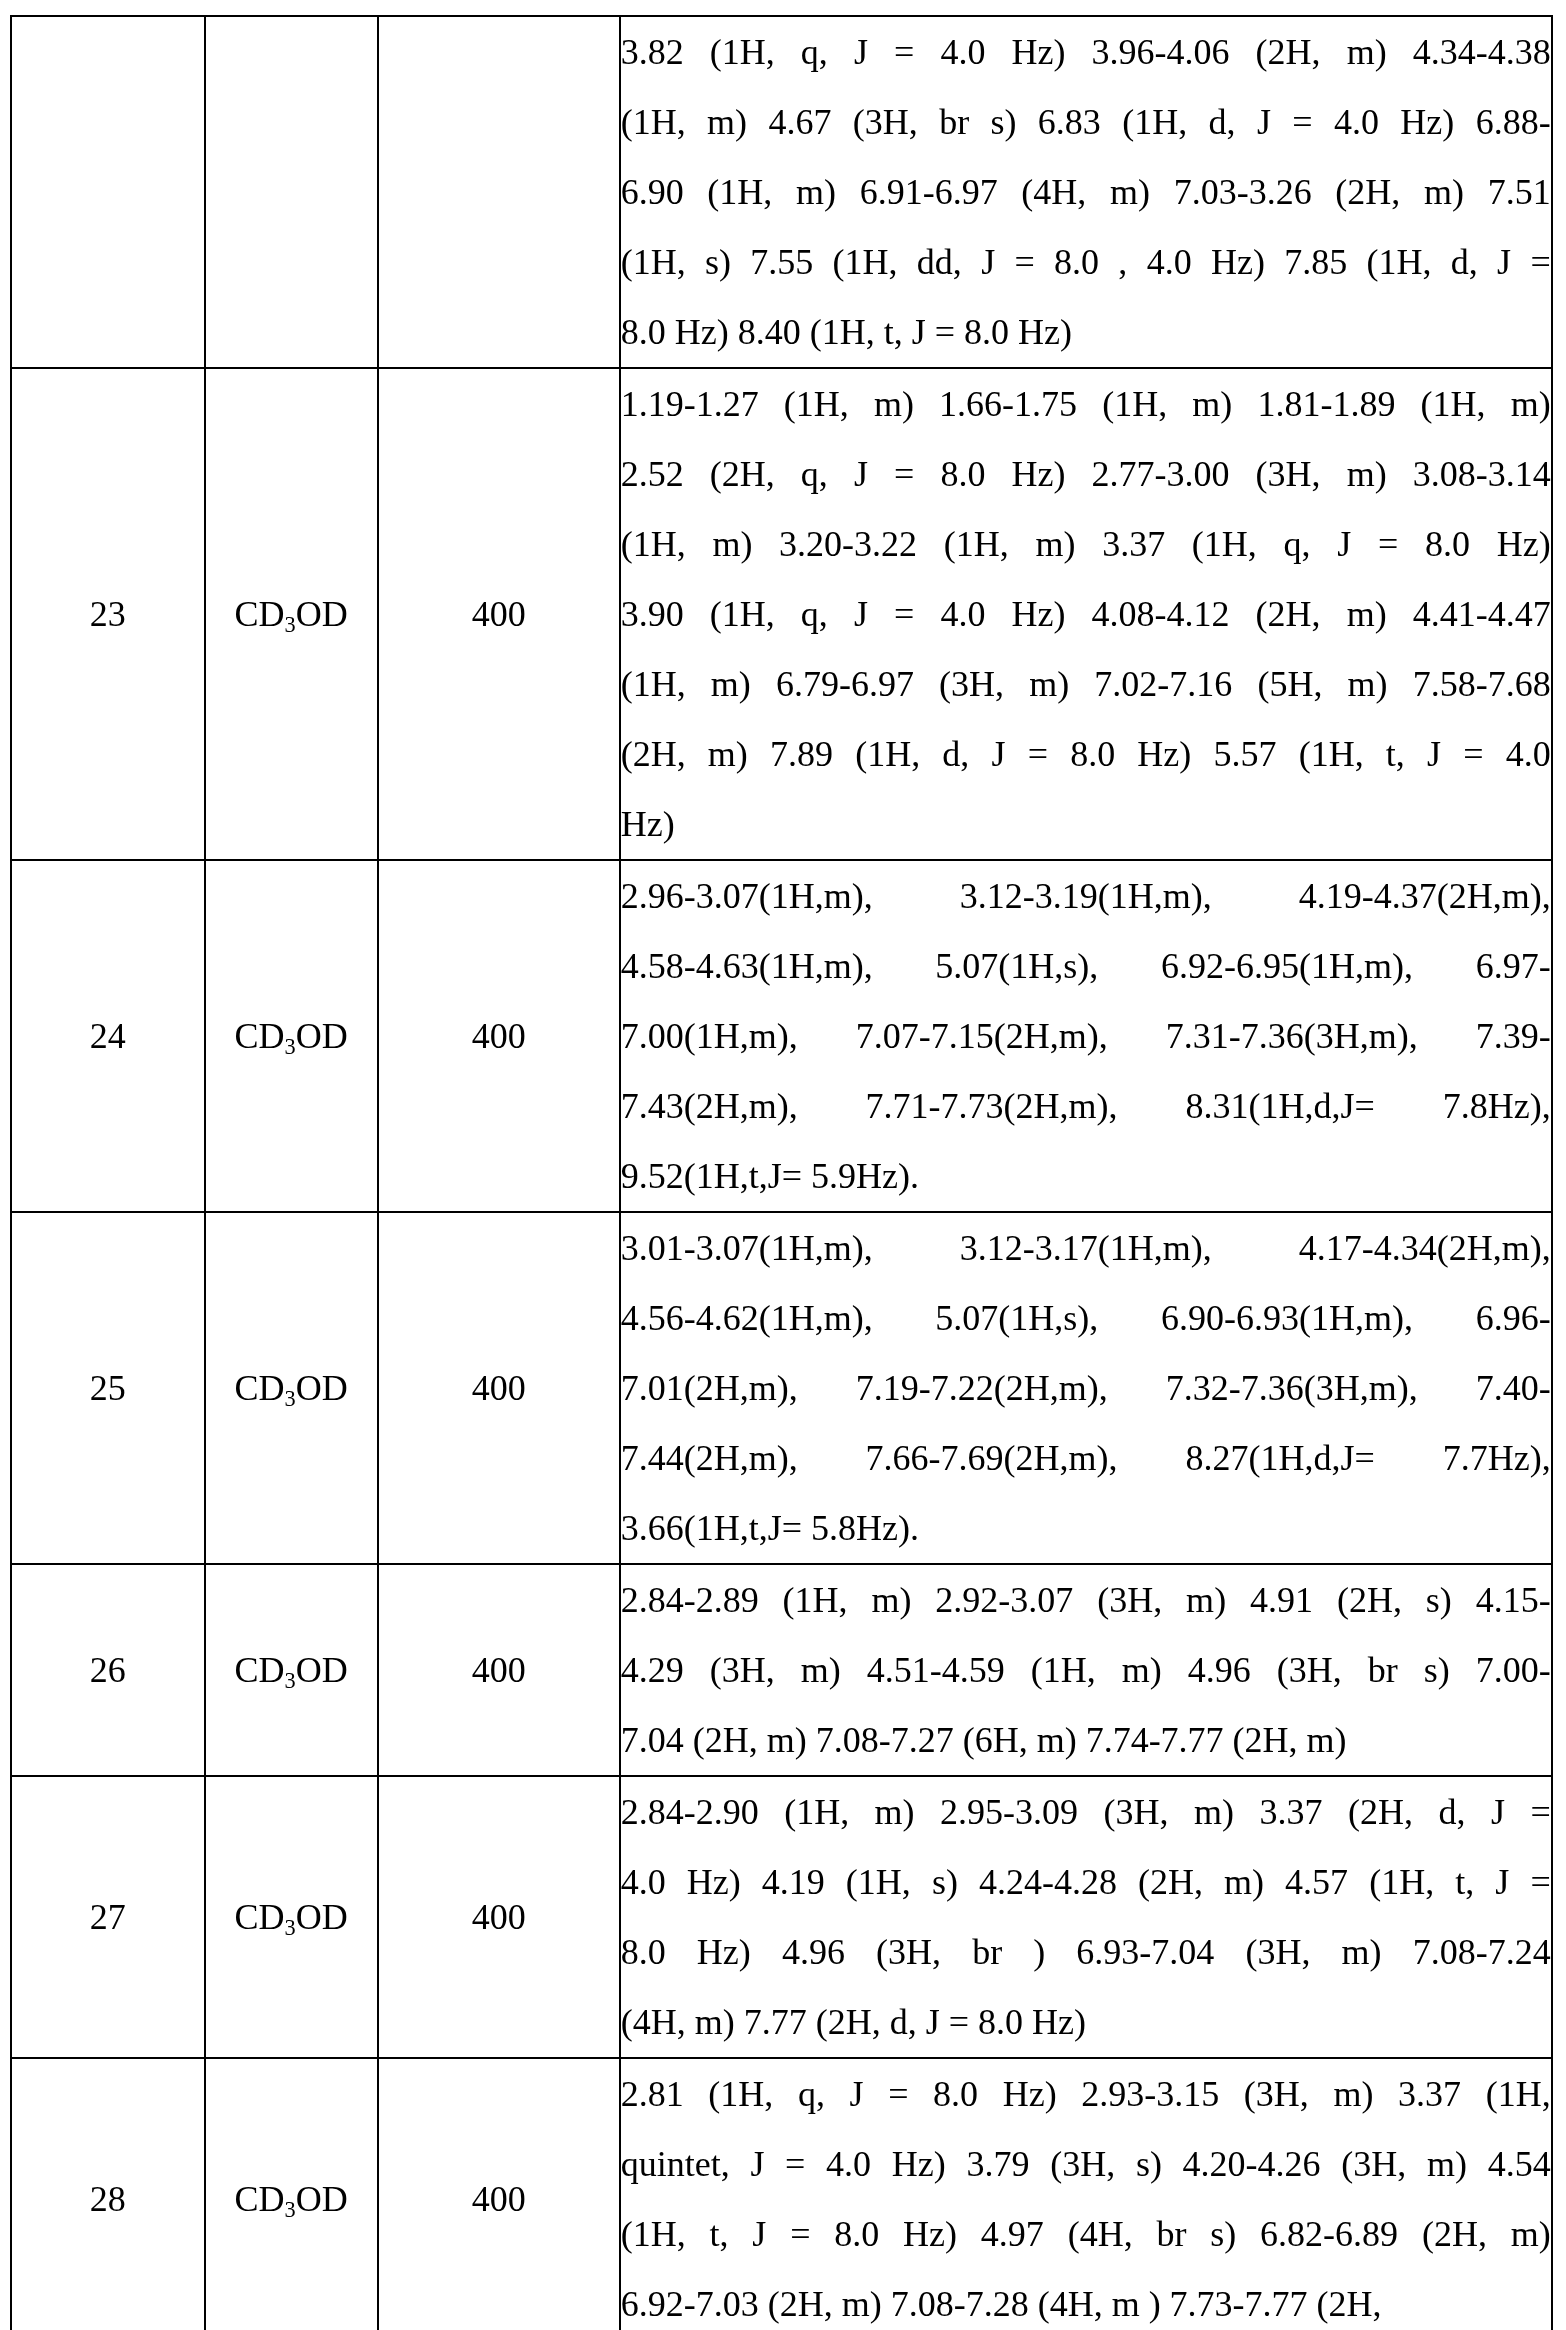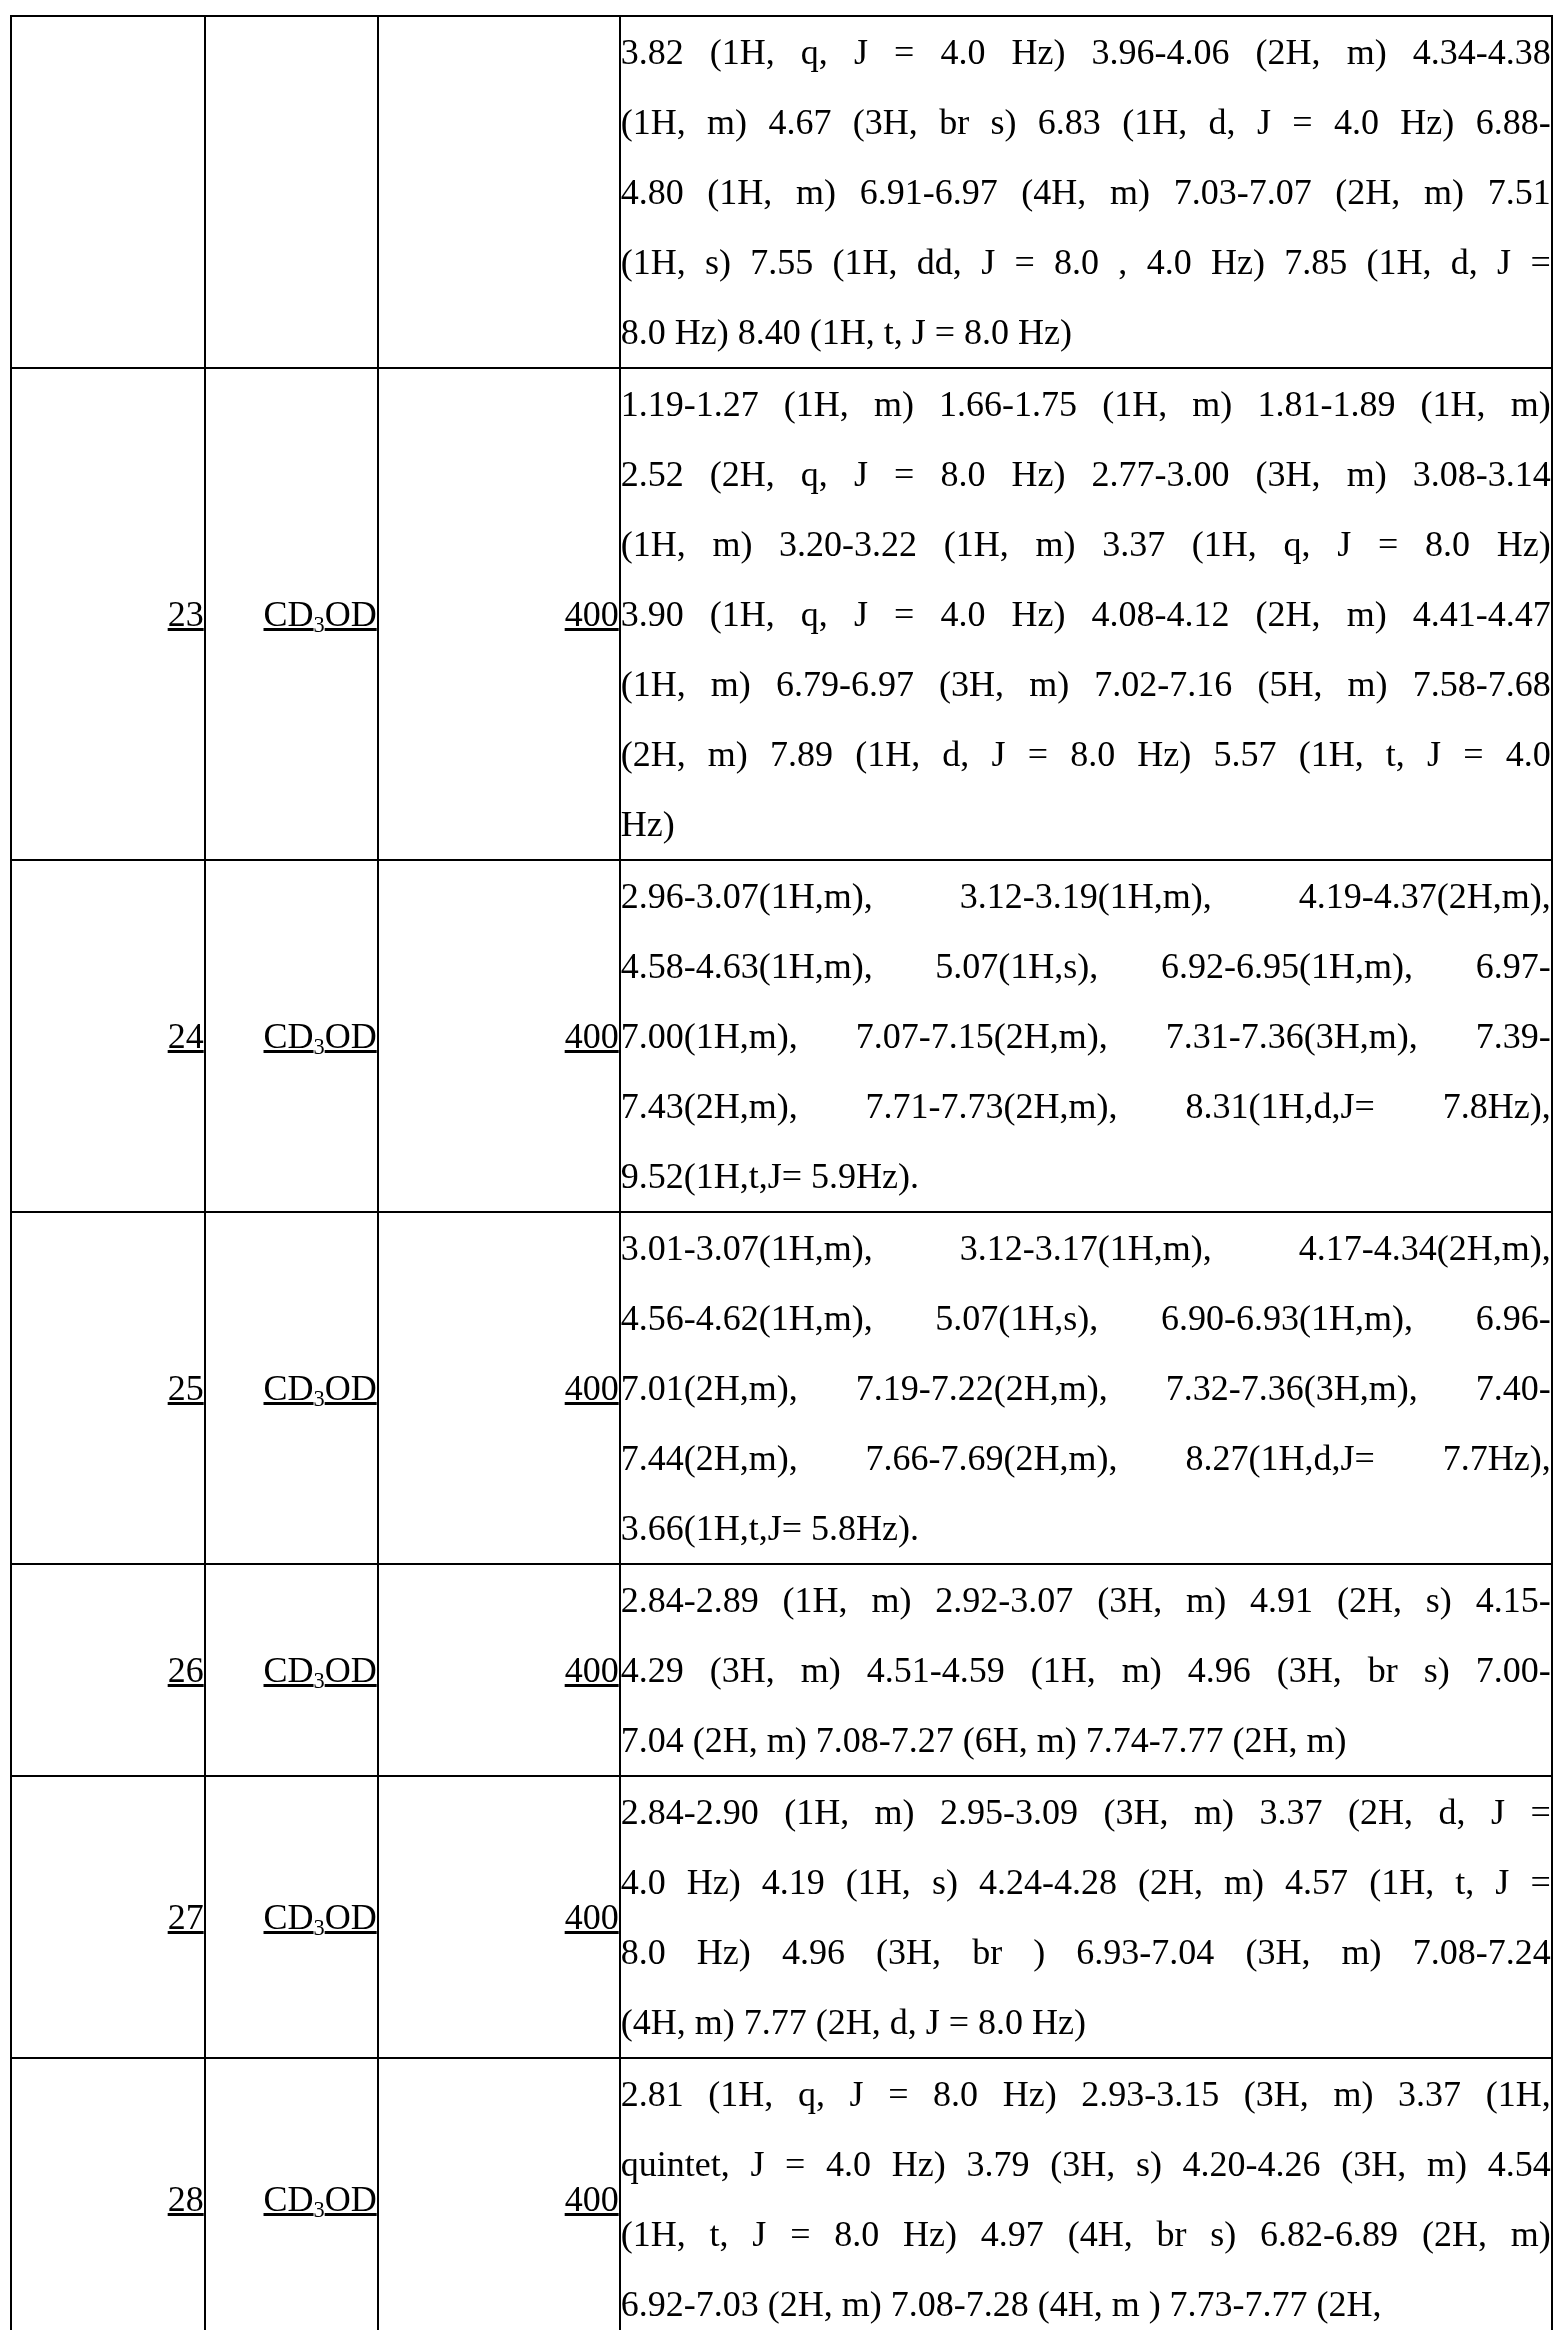--- a/index.html
+++ b/index.html
@@ -1,21 +1,21 @@
 <!DOCTYPE html>
 <html style="font-size:13px"><head>
 <meta charset="utf-8">
 <style>
   html, body { margin: 0; padding: 0; background: #ffffff; }
   body { width: 1566px; height: 2330px; position: relative; overflow: hidden;
          font-family: "Liberation Serif", "DejaVu Serif", serif; color: #000; }
   table.nmr { position: absolute; left: 9.7px; top: 14.5px; border-collapse: collapse;
               table-layout: fixed; width: 1541px; }
   table.nmr td { border: 2.4px solid #000; padding: 0; vertical-align: middle; }
-  td.c-no, td.c-solv, td.c-freq { text-align: right; font-size: 36px; text-decoration: underline; }
+  td.c-no, td.c-solv, td.c-freq { text-align: center; font-size: 36px; }
   col.w1 { width: 194px; } col.w2 { width: 173px; } col.w3 { width: 242px; } col.w4 { width: 932px; }
   td.c-data { padding: 0 13px 0 16px; font-size: 36px; }
   .line { display: block; height: 70px; line-height: 70px; white-space: nowrap;
           text-align: justify; text-align-last: justify; overflow: hidden; }
   .line.last { text-align-last: left; }
   sub { font-size: 0.62em; vertical-align: -0.25em; line-height: 0; }
 </style>
 </head>
 <body>
 
@@ -27,21 +27,21 @@
       <col class="w4">
     </colgroup>
   <tbody id="tbody">
       <tr>
         <td class="c-no"></td>
         <td class="c-solv"><span></span><sub></sub><span></span></td>
         <td class="c-freq"></td>
         <td class="c-data">
           <span class="line">3.82 (1H, q, J = 4.0 Hz) 3.96-4.06 (2H, m) 4.34-4.38</span>
           <span class="line">(1H, m) 4.67 (3H, br s) 6.83 (1H, d, J = 4.0 Hz) 6.88-</span>
-          <span class="line">4.80 (1H, m) 6.91-6.97 (4H, m) 7.03-7.07 (2H, m) 7.51</span>
+          <span class="line">6.90 (1H, m) 6.91-6.97 (4H, m) 7.03-3.26 (2H, m) 7.51</span>
           <span class="line">(1H, s) 7.55 (1H, dd, J = 8.0 , 4.0 Hz) 7.85 (1H, d, J =</span>
           <span class="line last">8.0 Hz) 8.40 (1H, t, J = 8.0 Hz)</span>
         </td>
       </tr>
       <tr>
         <td class="c-no">23</td>
         <td class="c-solv"><span>CD</span><sub>3</sub><span>OD</span></td>
         <td class="c-freq">400</td>
         <td class="c-data">
           <span class="line">1.19-1.27 (1H, m) 1.66-1.75 (1H, m) 1.81-1.89 (1H, m)</span>

